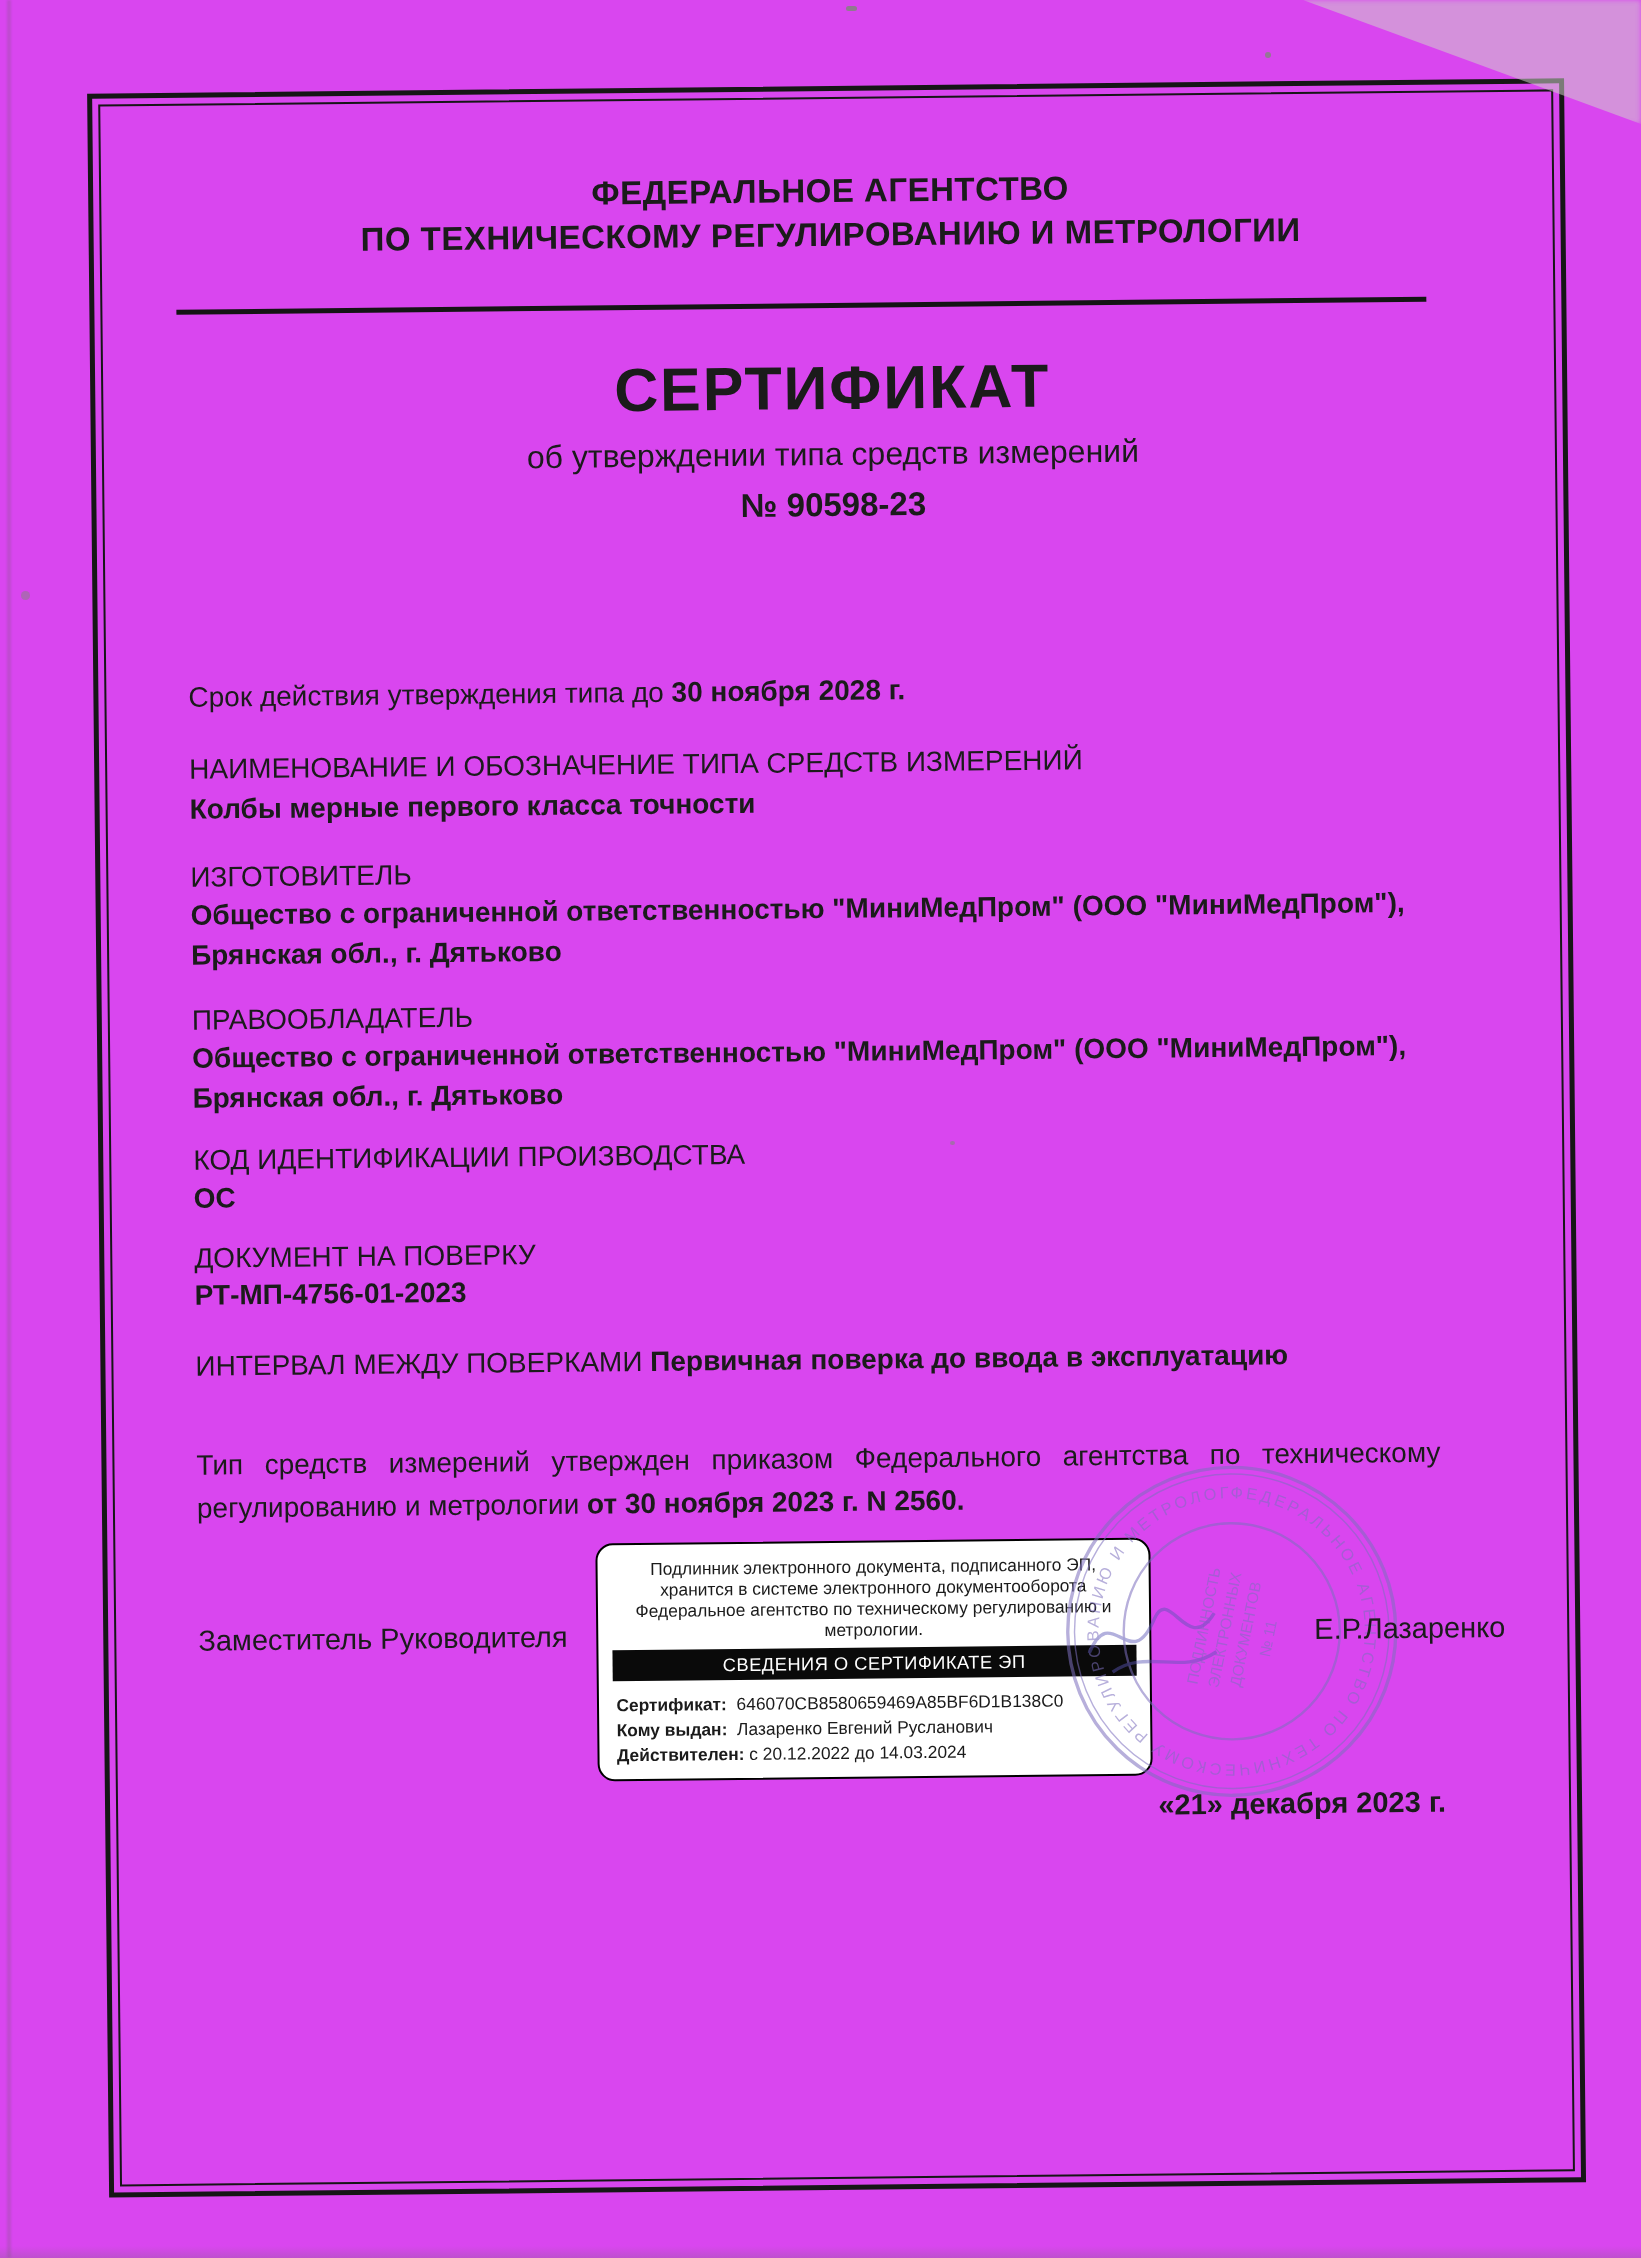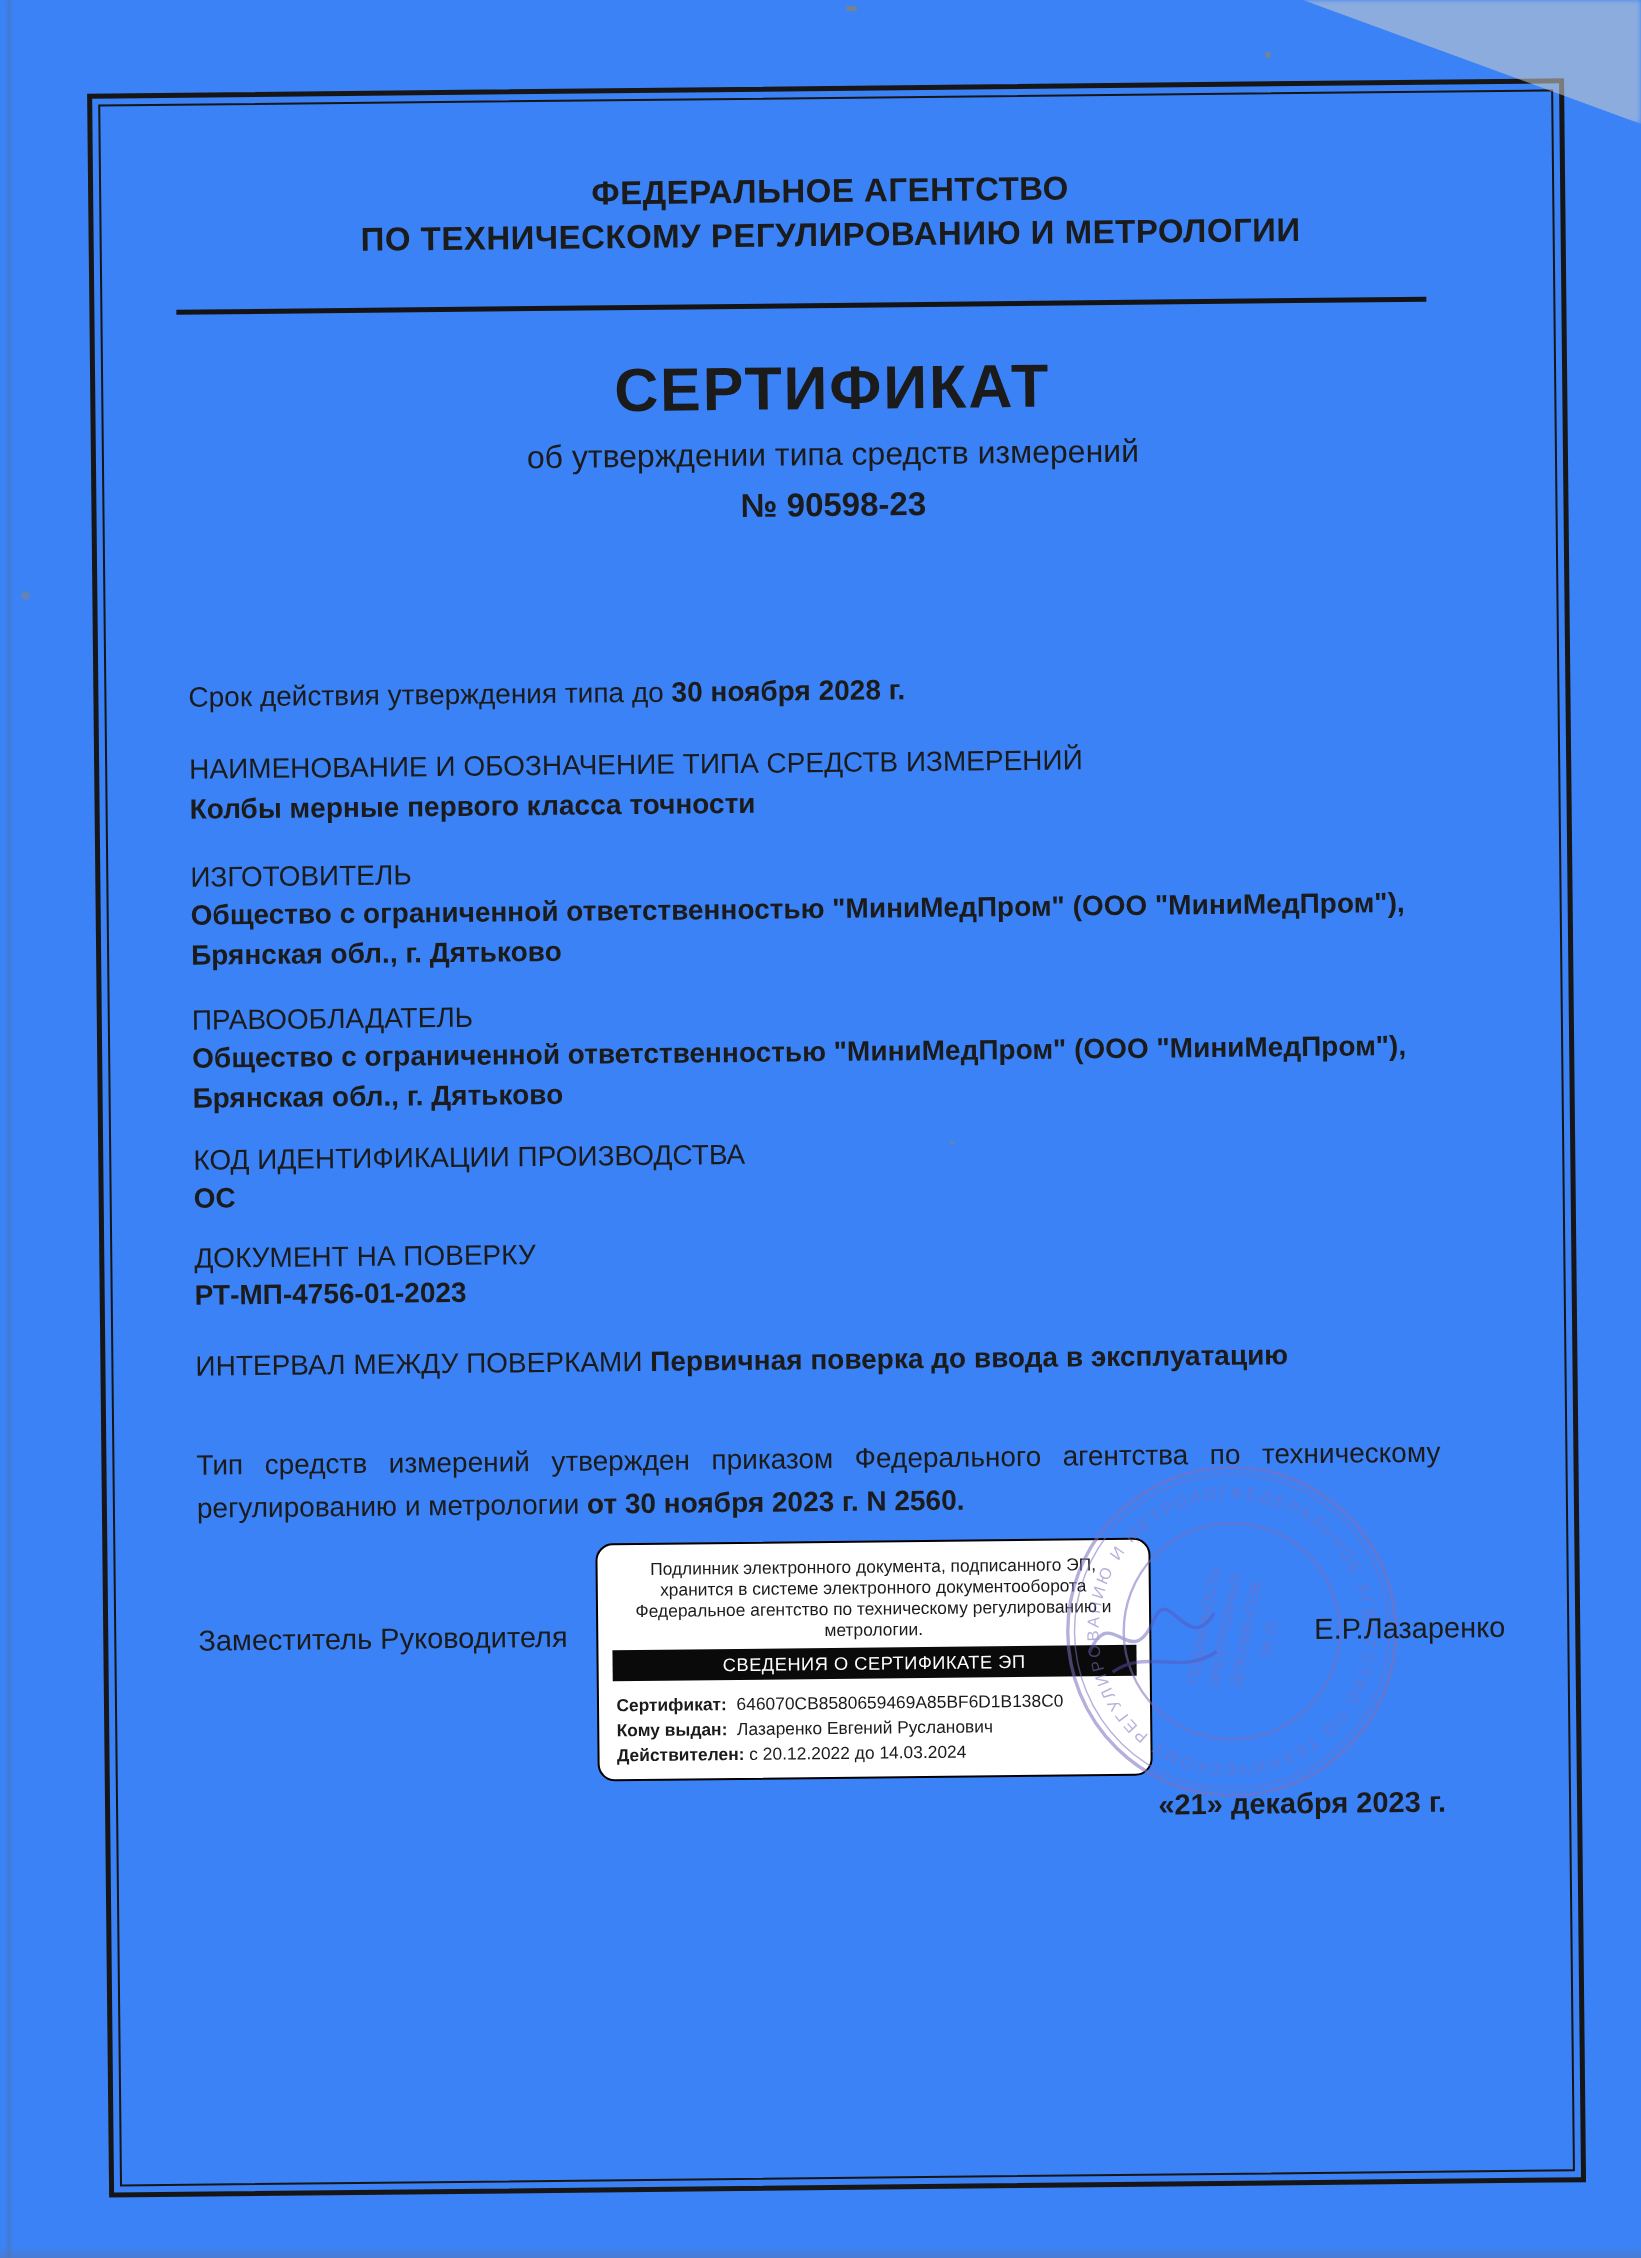--- a/index.html
+++ b/index.html
@@ -6,21 +6,21 @@
   body{
     width:1641px;height:2258px;
     background:#e3e3e0;
     font-family:"Liberation Sans","DejaVu Sans",sans-serif;
     color:#1b1b1b;
     position:relative;
     overflow:hidden;
   }
   .page{
     position:absolute;inset:0;
-    background:#3b82f6;
+    background:#d946ef;
   }
   .tilt{
     position:absolute;inset:0;
     transform:rotate(-0.6deg);
     transform-origin:830px 1130px;
   }
   .frame-outer{
     position:absolute;left:98px;top:86px;width:1477px;height:2104px;
     border:5.8px solid #161616;box-sizing:border-box;
   }

